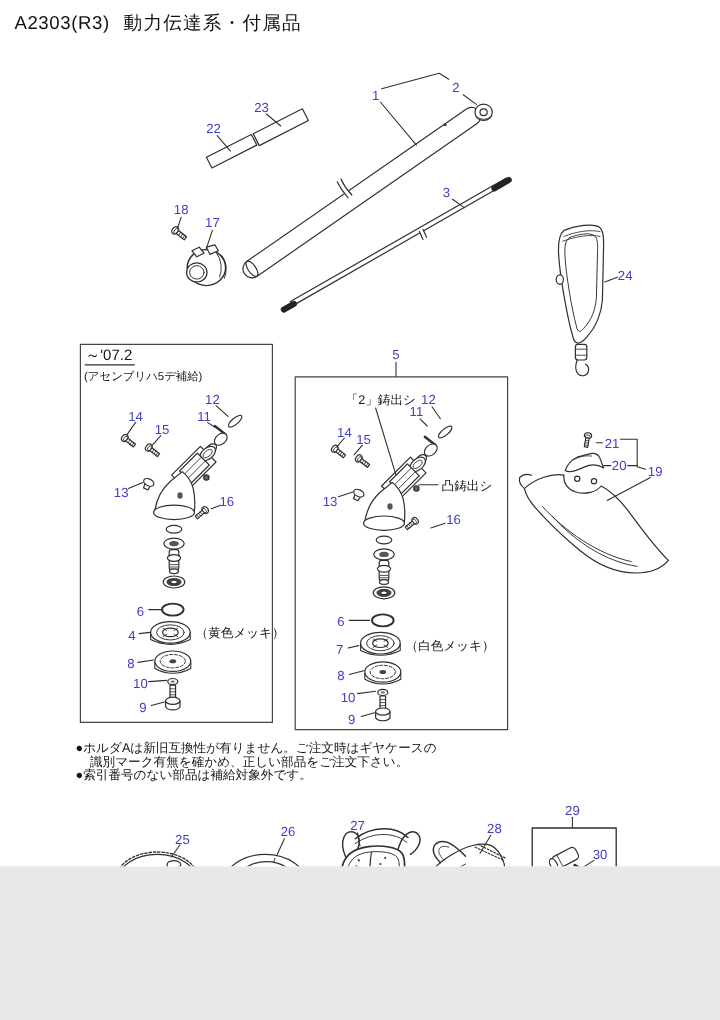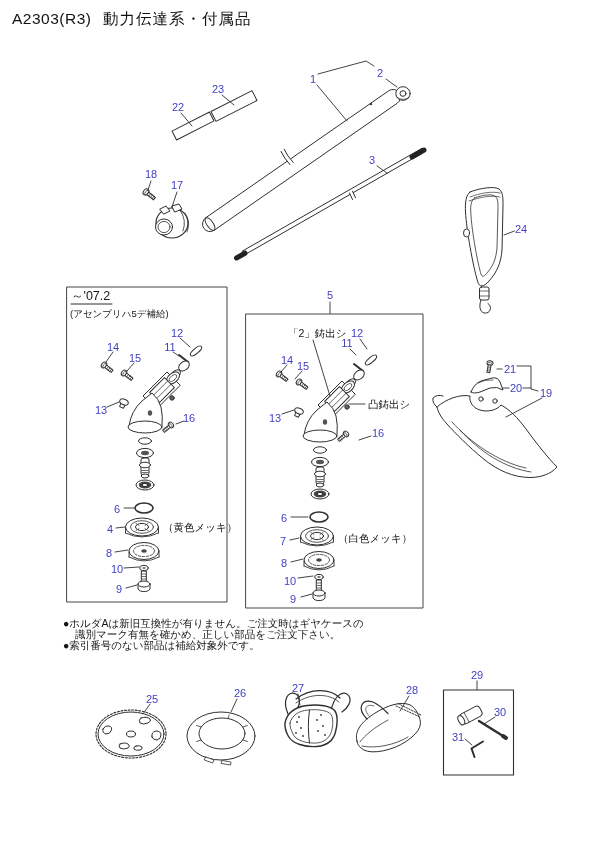--- a/index.html
+++ b/index.html
@@ -1,16 +1,16 @@
 <!DOCTYPE html>
 <html><head>
 <meta charset="utf-8">
 <style>
   html,body{margin:0;padding:0;background:#e8e8e8;}
-  .page{position:relative;width:600px;height:850px;background:#ffffff;margin:0 auto;
+  .page{position:relative;width:600px;height:722px;background:#ffffff;margin:0 auto;
         font-family:"Liberation Sans","DejaVu Sans",sans-serif;overflow:hidden;}
   svg{position:absolute;left:0;top:0;}
   text{stroke:none;}
   .title-code{font-size:15.5px;fill:#111;letter-spacing:0.5px;}
   .title-name{font-size:15.5px;fill:#111;letter-spacing:1px;}
   .co{font-size:11px;fill:#3f3fc4;text-anchor:middle;}
   .jp{font-size:10.5px;fill:#151515;}
   .jp-s{font-size:9.5px;fill:#151515;}
   .hdr{font-size:12.5px;fill:#151515;}
   .note{font-size:10.5px;fill:#151515;}

